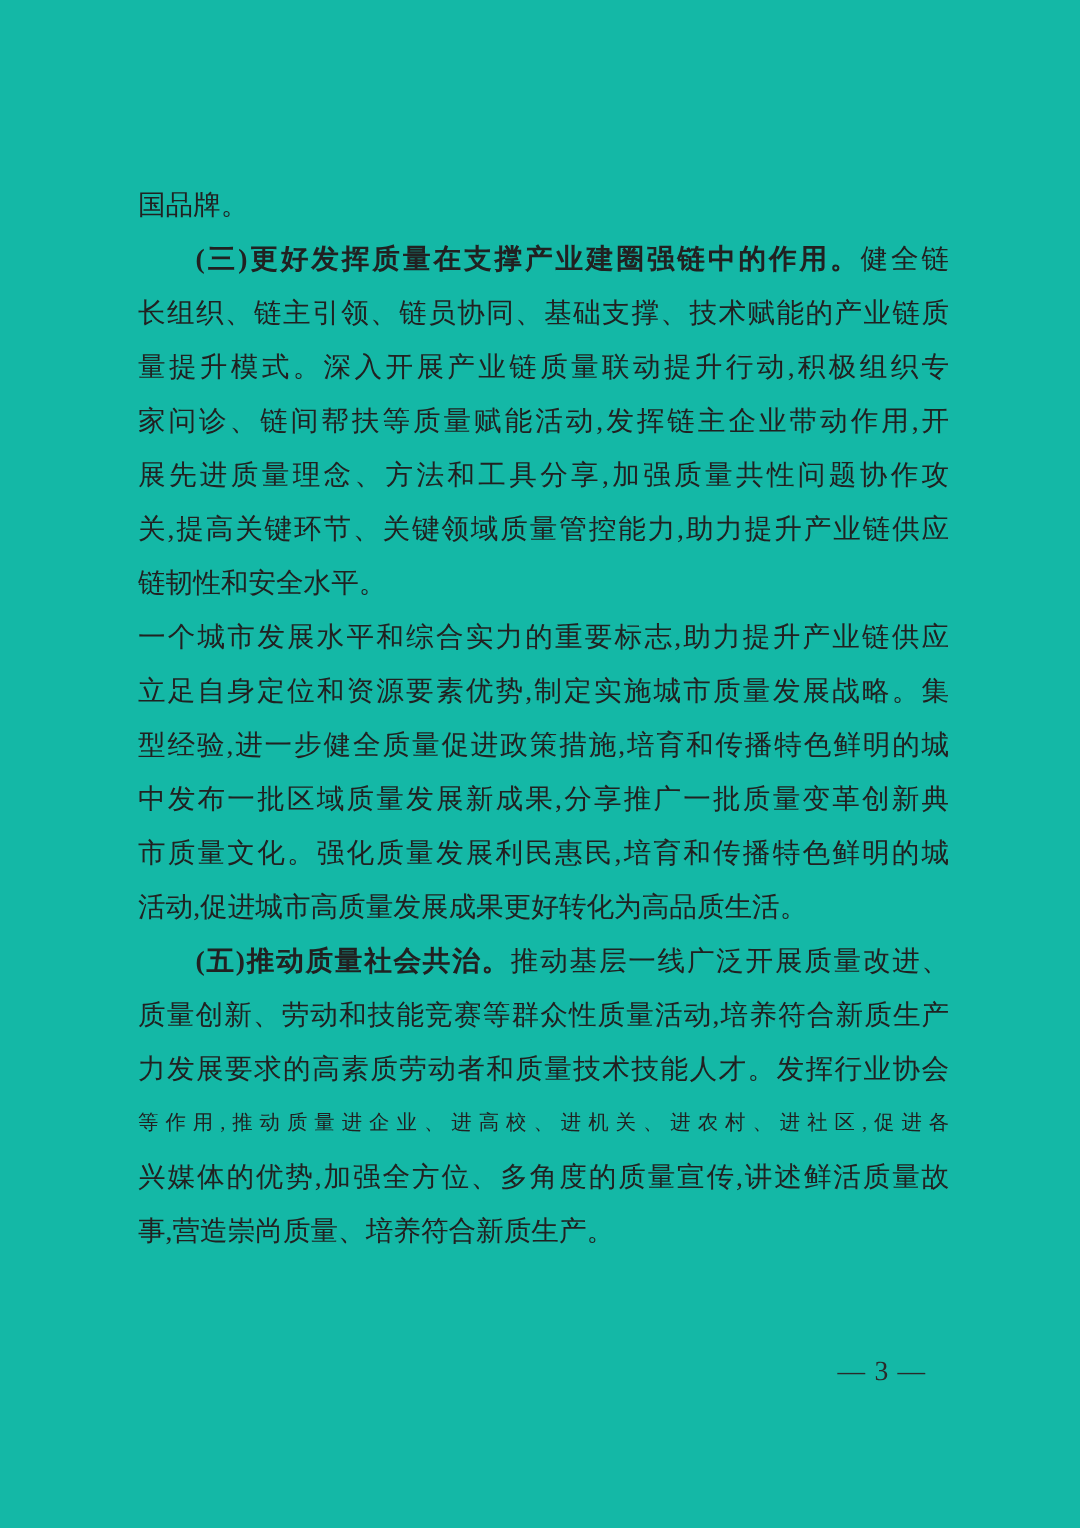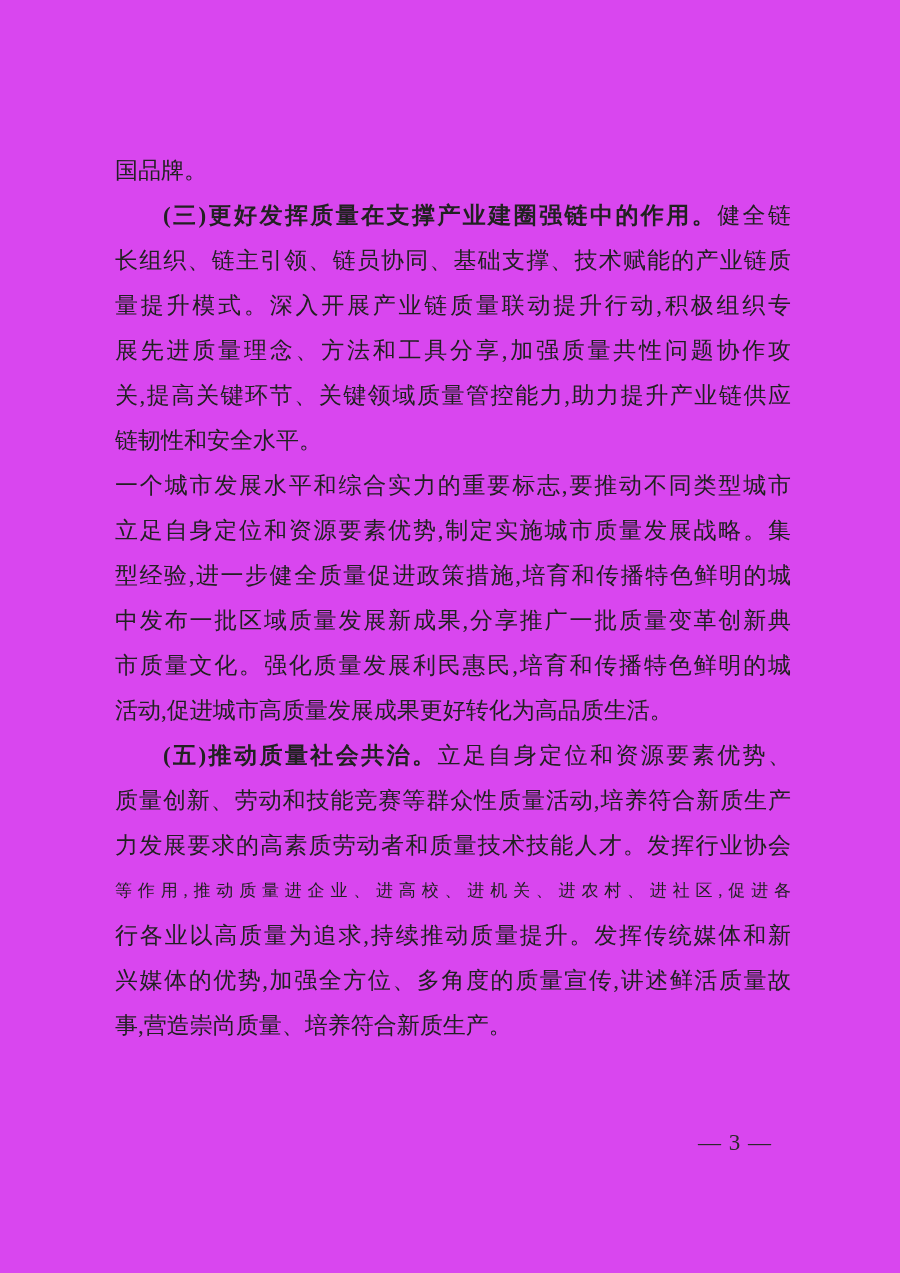--- a/index.html
+++ b/index.html
@@ -1,20 +1,20 @@
 <!DOCTYPE html>
 <html><head>
 <meta charset="utf-8">
 <style>
   html, body { margin: 0; padding: 0; background: #ffffff; }
   .page {
     position: relative;
     width: 900px;
     height: 1273px;
-    background: #d946ef;
+    background: #14b8a6;
     font-family: "Liberation Serif", serif;
     color: #212121;
     overflow: hidden;
   }
   .textblock {
     position: absolute;
     left: 115px;
     top: 148px;
     width: 676px;
   }
@@ -51,40 +51,40 @@
   <div class="textblock">
 
     <div class="para">
       <div class="line last">国品牌。</div>
     </div>
 
     <div class="para">
       <div class="line indent"><span class="lead">(三)更好发挥质量在支撑产业建圈强链中的作用。</span><span>健全链</span></div>
       <div class="line">长组织、链主引领、链员协同、基础支撑、技术赋能的产业链质</div>
       <div class="line">量提升模式。深入开展产业链质量联动提升行动,积极组织专</div>
+      <div class="line">家问诊、链间帮扶等质量赋能活动,发挥链主企业带动作用,开</div>
       <div class="line">展先进质量理念、方法和工具分享,加强质量共性问题协作攻</div>
       <div class="line">关,提高关键环节、关键领域质量管控能力,助力提升产业链供应</div>
       <div class="line last">链韧性和安全水平。</div>
     </div>
 
     <div class="para">
-      <div class="line">一个城市发展水平和综合实力的重要标志,要推动不同类型城市</div>
+      <div class="line">一个城市发展水平和综合实力的重要标志,助力提升产业链供应</div>
       <div class="line">立足自身定位和资源要素优势,制定实施城市质量发展战略。集</div>
       <div class="line">型经验,进一步健全质量促进政策措施,培育和传播特色鲜明的城</div>
       <div class="line">中发布一批区域质量发展新成果,分享推广一批质量变革创新典</div>
       <div class="line">市质量文化。强化质量发展利民惠民,培育和传播特色鲜明的城</div>
       <div class="line last">活动,促进城市高质量发展成果更好转化为高品质生活。</div>
     </div>
 
     <div class="para">
-      <div class="line indent"><span class="lead">(五)推动质量社会共治。</span><span>立足自身定位和资源要素优势、</span></div>
+      <div class="line indent"><span class="lead">(五)推动质量社会共治。</span><span>推动基层一线广泛开展质量改进、</span></div>
       <div class="line">质量创新、劳动和技能竞赛等群众性质量活动,培养符合新质生产</div>
       <div class="line">力发展要求的高素质劳动者和质量技术技能人才。发挥行业协会</div>
       <div class="line s">等作用,推动质量进企业、进高校、进机关、进农村、进社区,促进各</div>
-      <div class="line">行各业以高质量为追求,持续推动质量提升。发挥传统媒体和新</div>
       <div class="line">兴媒体的优势,加强全方位、多角度的质量宣传,讲述鲜活质量故</div>
       <div class="line last">事,营造崇尚质量、培养符合新质生产。</div>
     </div>
 
   </div>
 
   <div class="pageno">— 3 —</div>
 </div>
 
 </body></html>

